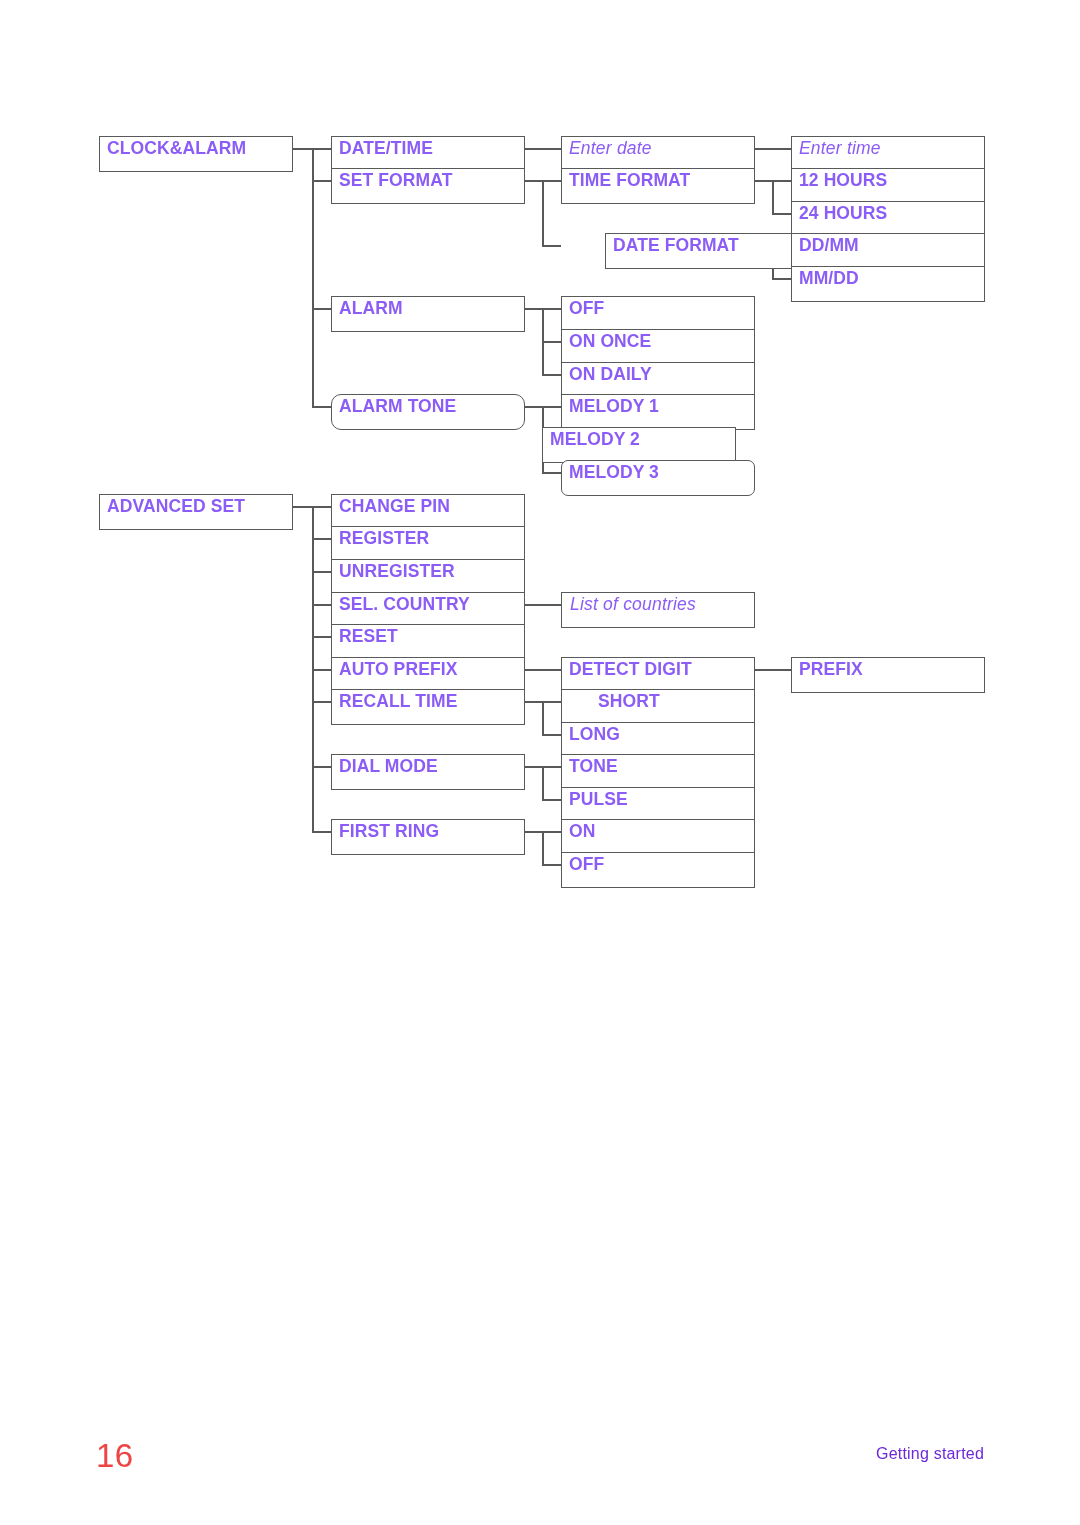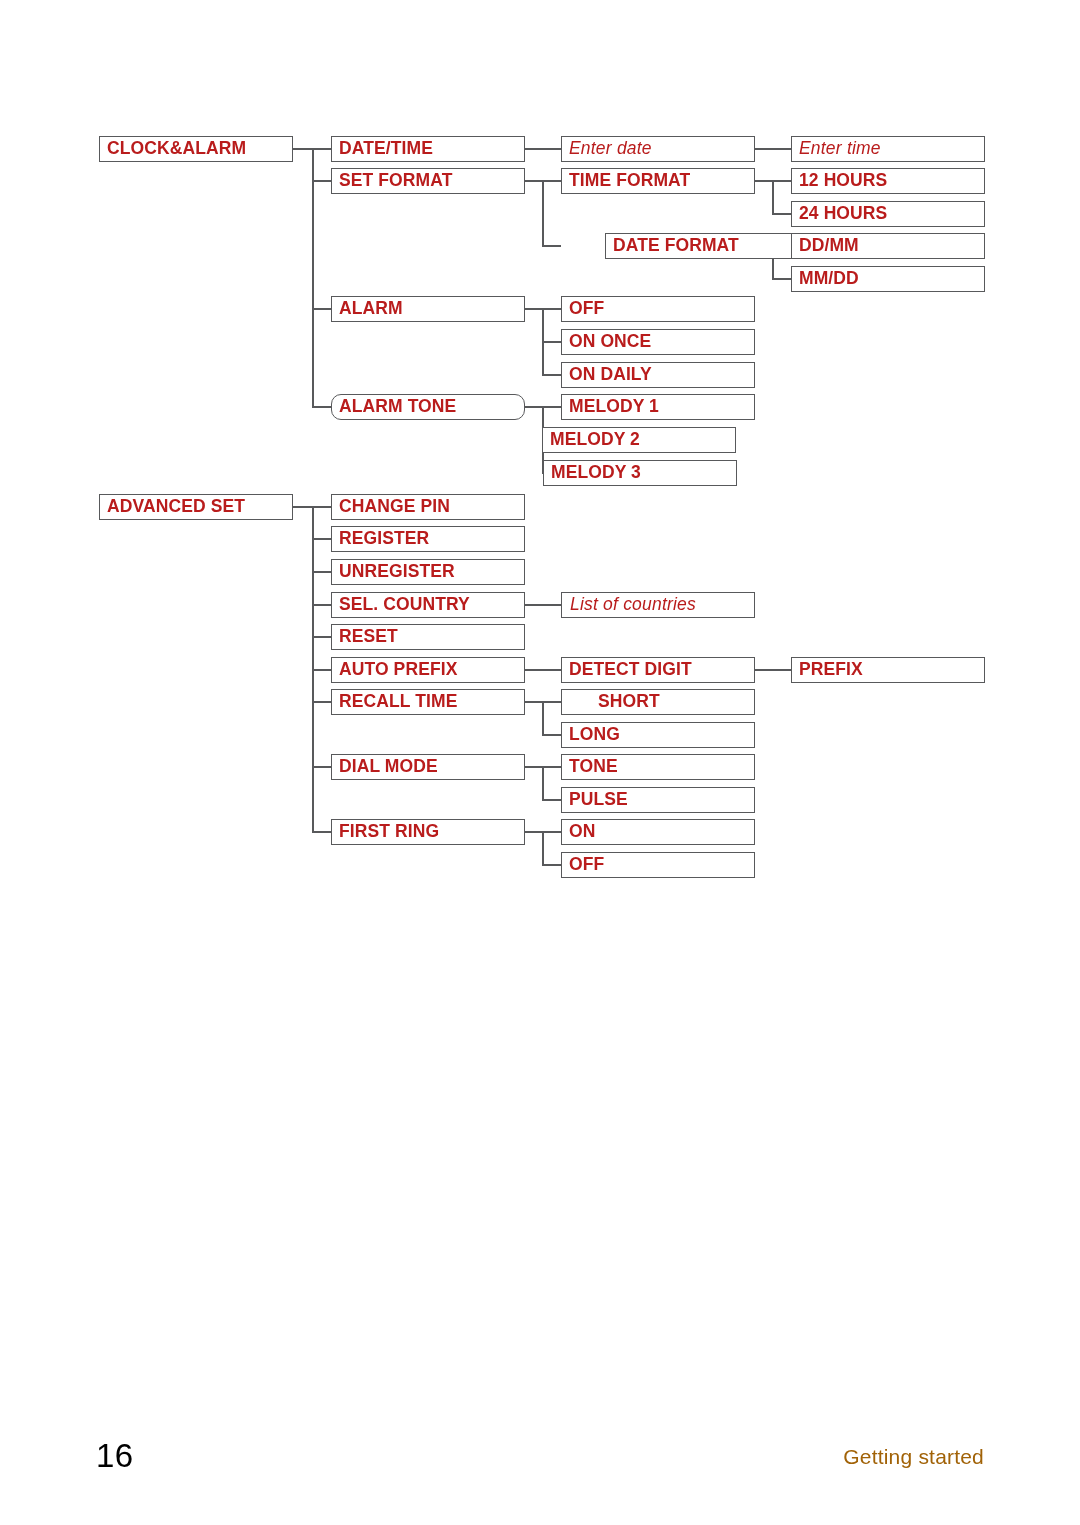--- a/index.html
+++ b/index.html
@@ -24,27 +24,27 @@
     left: 0;
     top: 0;
     width: 1080px;
     height: 1000px;
   }
   .node {
     position: absolute;
     box-sizing: border-box;
     border: 1.6px solid #58595b;
     background: #ffffff;
-    height: 26px;
+    height: 36px;
     line-height: 23px;
     padding-left: 7px;
     font-size: 17.5px;
     font-weight: 600;
     letter-spacing: 0.1px;
-    color: #b91c1c;
+    color: #8b5cf6;
     white-space: nowrap;
     overflow: hidden;
   }
   .node.italic {
     font-style: italic;
     font-weight: 400;
     letter-spacing: 0.2px;
   }
   .link {
     position: absolute;
@@ -59,30 +59,30 @@
     right: 0;
     bottom: 0;
     height: 120px;
   }
   #page-number {
     position: absolute;
     left: 96px;
     top: 32px;
     font-size: 33px;
     font-weight: 300;
-    color: #000000;
+    color: #ef4444;
     letter-spacing: 0.5px;
   }
   #footer-section {
     position: absolute;
     right: 96px;
     top: 40px;
-    font-size: 21px;
+    font-size: 16px;
     font-weight: 400;
-    color: #a16207;
+    color: #6d28d9;
     letter-spacing: 0.2px;
   }
 </style>
 </head>
 <body>
 
 <div id="page">
 
   <div id="diagram">
 
@@ -173,21 +173,21 @@
     <div class="node" style="left:791px; top:266px; width:194px;">MM/DD</div>
 
     <div class="node" style="left:331px; top:296px; width:194px;">ALARM</div>
     <div class="node" style="left:561px; top:296px; width:194px;">OFF</div>
     <div class="node" style="left:561px; top:329px; width:194px;">ON ONCE</div>
     <div class="node" style="left:561px; top:362px; width:194px;">ON DAILY</div>
 
     <div class="node" style="left:331px; top:394px; width:194px;border-radius:10px;">ALARM TONE</div>
     <div class="node" style="left:561px; top:394px; width:194px;">MELODY 1</div>
     <div class="node" style="left:542px; top:427px; width:194px;">MELODY 2</div>
-    <div class="node" style="left:543px; top:460px; width:194px;">MELODY 3</div>
+    <div class="node" style="left:561px; top:460px; width:194px;border-radius:7px;">MELODY 3</div>
 
     <div class="node" style="left:99px; top:494px; width:194px;">ADVANCED SET</div>
 
     <div class="node" style="left:331px; top:494px; width:194px;">CHANGE PIN</div>
     <div class="node" style="left:331px; top:526px; width:194px;">REGISTER</div>
     <div class="node" style="left:331px; top:559px; width:194px;">UNREGISTER</div>
     <div class="node" style="left:331px; top:592px; width:194px;">SEL. COUNTRY</div>
     <div class="node italic" style="left:561px; top:592px; width:194px;padding-left:8px;">List of countries</div>
     <div class="node" style="left:331px; top:624px; width:194px;">RESET</div>
     <div class="node" style="left:331px; top:657px; width:194px;">AUTO PREFIX</div>

